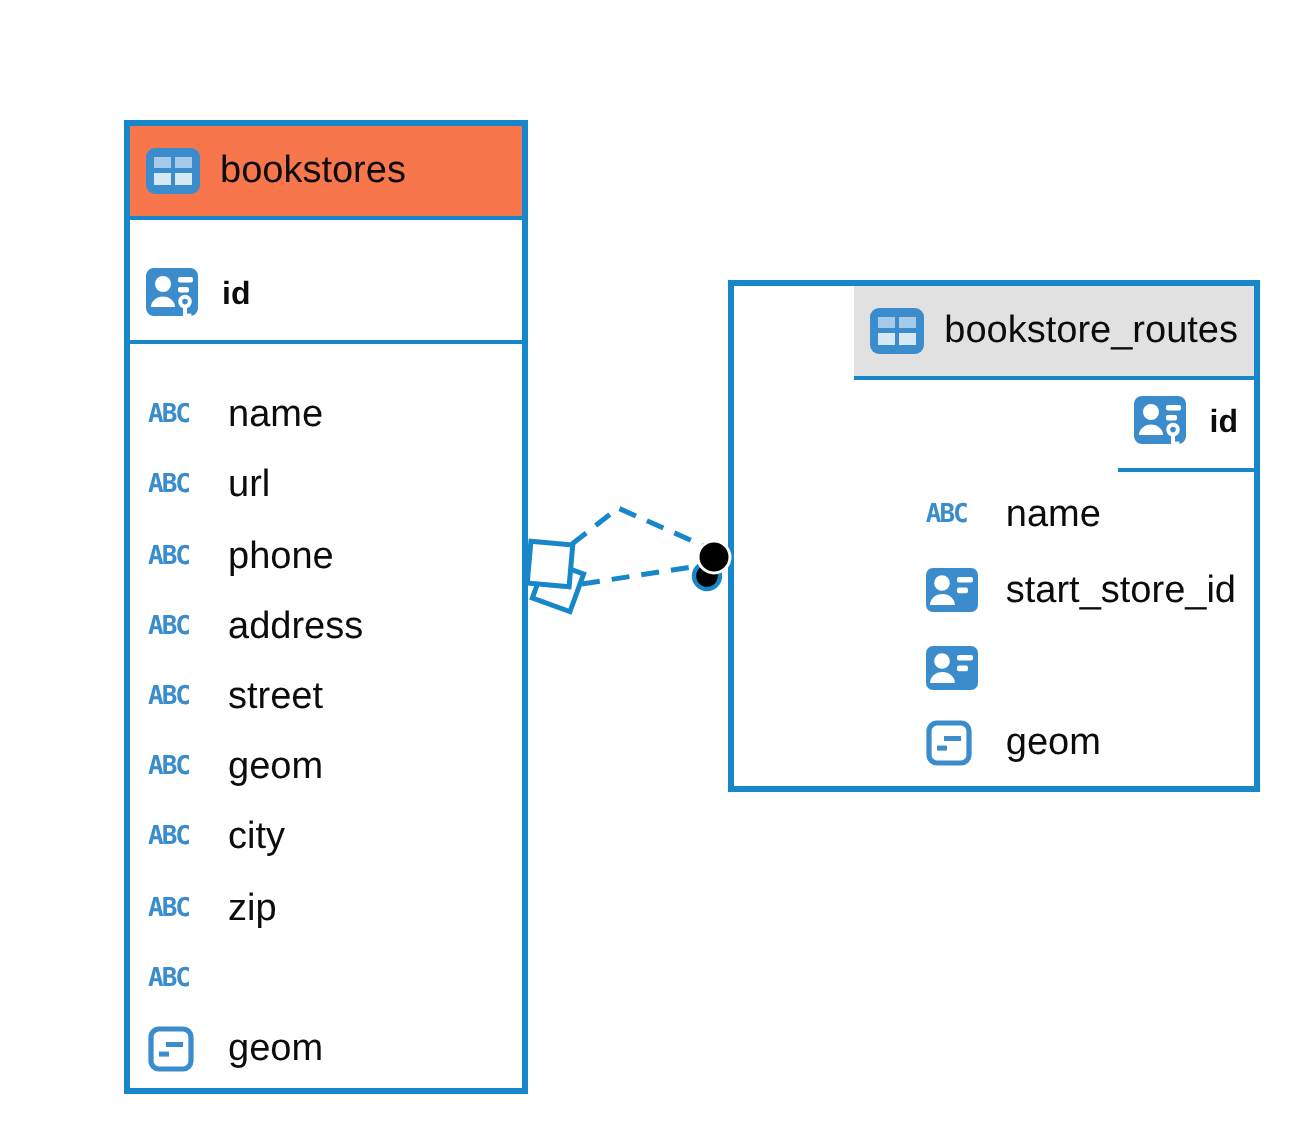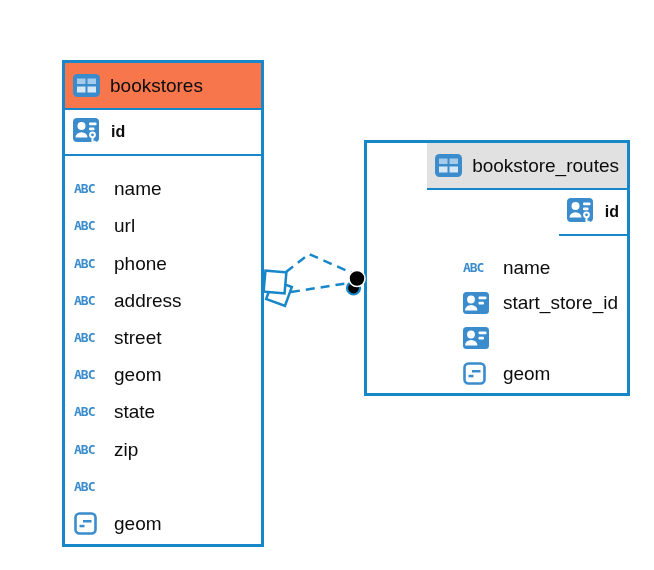--- a/index.html
+++ b/index.html
@@ -11,35 +11,35 @@
   }
   html,body{margin:0;padding:0;background:#fff;}
   .canvas{
     position:relative;width:654px;height:570px;background:#fff;overflow:hidden;
     font-family:"Liberation Sans", sans-serif;color:var(--ink);
   }
   .table{
     position:absolute;box-sizing:border-box;background:#fff;
     border:3px solid var(--blue);display:flex;flex-direction:column;
   }
-  .t0{left:62px;top:60px;width:202px;height:487px;}
+  .t0{left:62px;top:60px;width:202px;height:487px;gap:16px;}
   .t1{left:364px;top:140px;width:266px;height:256px;align-items:flex-end;}
   .hdr{
     flex:none;height:45px;border-bottom:2px solid var(--blue);
     display:flex;align-items:center;gap:8px;padding:0 8px;
     font-size:19px;white-space:nowrap;
   }
   .hdr-orange{background:var(--orange);}
   .hdr-gray{background:var(--gray);}
   .pkrow{
     flex:none;height:44px;border-bottom:2px solid var(--blue);
     display:flex;align-items:center;gap:8px;padding:0 8px;
     font-size:16px;font-weight:700;white-space:nowrap;background:#fff;
   }
-  .fields{flex:1;display:flex;flex-direction:column;padding:2px 0;margin-top:12px;}
+  .fields{flex:1;display:flex;flex-direction:column;padding:2px 0;}
   .frow{
     flex:1;display:flex;align-items:center;gap:7px;padding:0 9px;
     font-size:19px;white-space:nowrap;background:#fff;
   }
   .icell{flex:none;width:33px;display:flex;align-items:center;}
   .abc{
     font-family:"DejaVu Sans Mono", monospace;font-weight:800;font-size:13px;
     color:var(--icon-blue);letter-spacing:-1px;line-height:1;
   }
   .links{position:absolute;left:0;top:0;pointer-events:none;}
@@ -114,21 +114,21 @@
       <div class="frow">
         <span class="icell">
             <span class="abc">ABC</span>
           </span>
         <span class="lbl">geom</span>
       </div>
       <div class="frow">
         <span class="icell">
             <span class="abc">ABC</span>
           </span>
-        <span class="lbl">state</span>
+        <span class="lbl">city</span>
       </div>
       <div class="frow">
         <span class="icell">
             <span class="abc">ABC</span>
           </span>
         <span class="lbl">zip</span>
       </div>
       <div class="frow">
         <span class="icell">
             <span class="abc">ABC</span>

